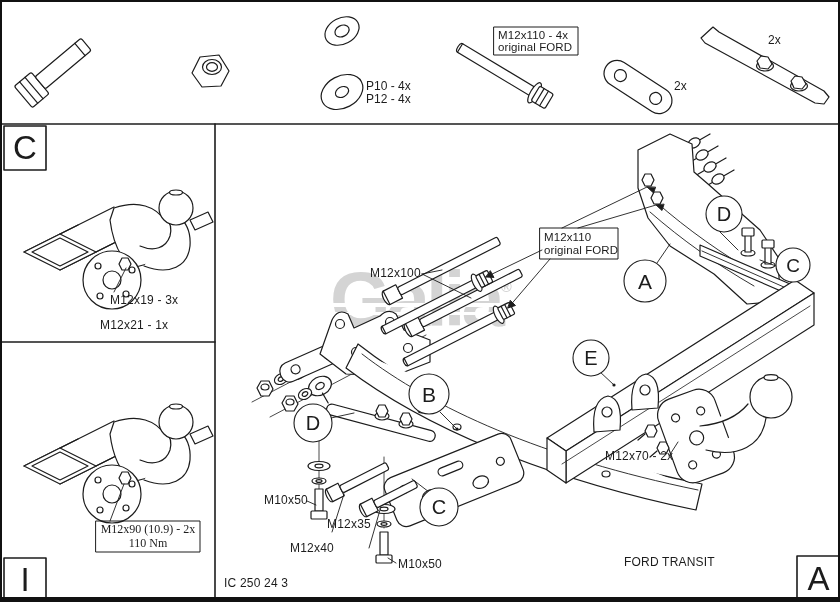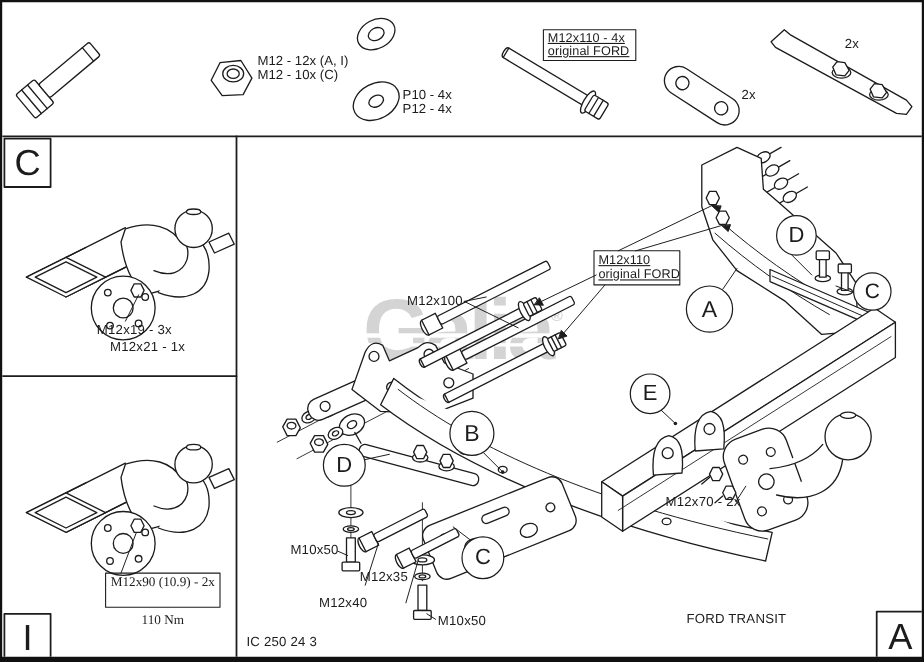--- a/index.html
+++ b/index.html
@@ -2,21 +2,21 @@
 <html><head>
 <meta charset="utf-8">
 <style>
   html,body{margin:0;padding:0;background:#e8e8e8;}
   #sheet{
     position:relative;width:840px;height:602px;background:#fff;
     box-sizing:border-box;border:2px solid #111;border-bottom:5px solid #111;
     font-family:"Liberation Sans", sans-serif;color:#1c1c1c;overflow:hidden;
   }
   .t{position:absolute;font-size:12px;line-height:13px;white-space:pre;letter-spacing:.2px;}
-  .t11{position:absolute;font-size:11.5px;line-height:12.5px;white-space:pre;letter-spacing:.1px;text-decoration:underline;}
+  .t11{position:absolute;font-size:11.5px;line-height:12.5px;white-space:pre;letter-spacing:.1px;}
   .list div{font-size:12px;line-height:13px;white-space:pre;}
   .cornerletter{position:absolute;display:flex;align-items:center;justify-content:center;
     font-size:33px;font-weight:400;}
   .callout{position:absolute;text-align:center;font-size:20px;font-weight:400;}
   .boxtext{position:absolute;text-align:center;font-size:12px;line-height:13.5px;font-family:Liberation Serif, serif;}
   #watermark{position:absolute;left:328px;top:252px;font-size:78px;font-weight:bold;
     color:#d4d4d4;letter-spacing:-4px;z-index:0;}
   #watermark .reg{font-size:15px;vertical-align:34px;letter-spacing:0;}
   .wm-stripe{position:absolute;background:#fff;z-index:0;}
   svg.art{position:absolute;left:0;top:0;z-index:1;}
@@ -397,44 +397,40 @@
     <g>
       <use href="#tball" transform="translate(12,380)"></use>
       <line x1="108" y1="519" x2="122" y2="482" stroke-width="0.9"></line>
       <rect x="94" y="519" width="104" height="31" stroke-width="1"></rect>
     </g>
   </svg>
 
   <div class="txt-layer">
 
 
-    <div class="list" style="position:absolute;left:232px;top:47px">
-      <div>M12 - 12x (A, I)</div>
-      <div>M12 - 10x (C)</div>
-    </div>
 
     <div class="list" style="position:absolute;left:364px;top:78px">
       <div>P10 - 4x</div>
       <div>P12 - 4x</div>
     </div>
 
     <div class="t11" style="left:496px;top:27px">M12x110 - 4x</div>
     <div class="t11" style="left:496px;top:39px">original FORD</div>
     <div class="t" style="left:672px;top:78px">2x</div>
     <div class="t" style="left:766px;top:32px">2x</div>
 
     <div class="cornerletter" style="left:2px;top:124px;width:42px;height:44px">C</div>
     <div class="cornerletter" style="left:2px;top:556px;width:42px;height:43px">I</div>
     <div class="cornerletter" style="left:795px;top:554px;width:43px;height:45px">A</div>
 
-    <div class="t" style="left:86px;top:292px">M12x19 - 3x</div>
-    <div class="t" style="left:98px;top:307px">M12x21 - 1x</div>
+    <div class="t" style="left:108px;top:292px">M12x19 - 3x</div>
+    <div class="t" style="left:98px;top:317px">M12x21 - 1x</div>
 
     <div class="boxtext" style="left:94px;top:521px;width:104px">M12x90 (10.9) - 2x</div>
-    <div class="boxtext" style="left:94px;top:555px;width:104px">110 Nm</div>
+    <div class="boxtext" style="left:94px;top:535px;width:104px">110 Nm</div>
 
     <div class="t" style="left:368px;top:265px">M12x100</div>
     <div class="t11" style="left:542px;top:229px">M12x110</div>
     <div class="t11" style="left:542px;top:242px">original FORD</div>
     <div class="t" style="left:603px;top:448px">M12x70 - 2x</div>
     <div class="t" style="left:262px;top:492px">M10x50</div>
     <div class="t" style="left:288px;top:540px">M12x40</div>
     <div class="t" style="left:325px;top:516px">M12x35</div>
     <div class="t" style="left:396px;top:556px">M10x50</div>
 

